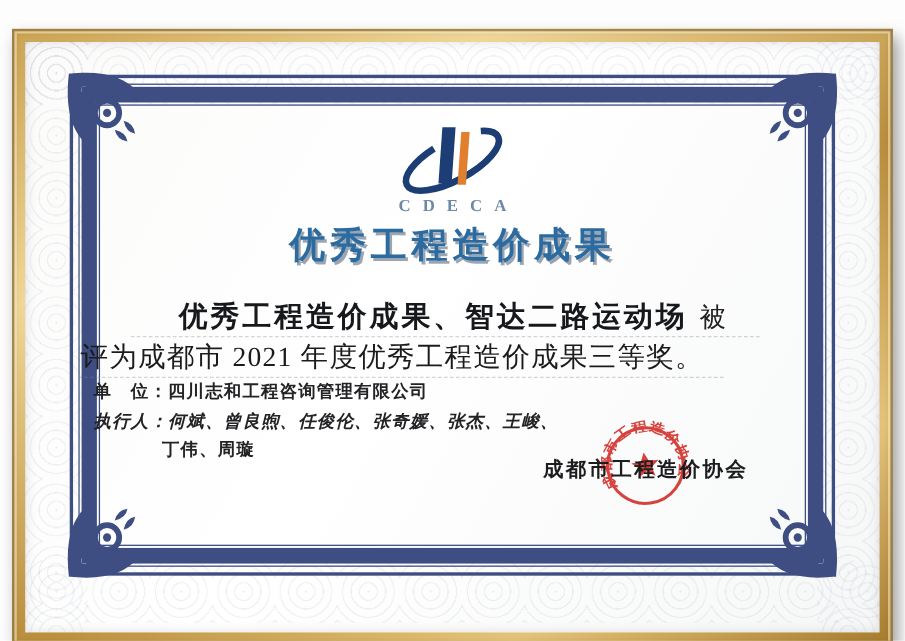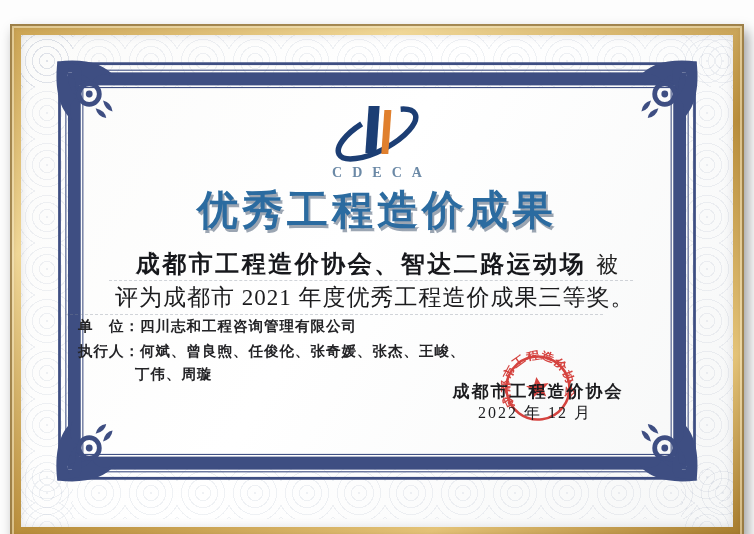--- a/index.html
+++ b/index.html
@@ -43,40 +43,40 @@
   
   .content{position:absolute;inset:0;color:var(--ink,#1d1d20);}
   .abs{position:absolute;}
   .centered{left:0;right:0;text-align:center;}
 
   .logo-mark{left:50%;transform:translateX(-50%);top:66px;}
   .logo-acronym{top:130px;font-family:"Liberation Serif","DejaVu Serif",serif;
     font-size:14px;font-weight:700;letter-spacing:10px;padding-left:10px;
     color:var(--cdeca-gray,#6b89a6);}
 
-  .cert-title{top:154px;font-size:41px;font-weight:900;letter-spacing:4px;line-height:1.05;
+  .cert-title{top:154px;font-size:30px;font-weight:900;letter-spacing:4px;line-height:1.05;
     color:var(--title-blue,#2b6ba0);
     text-shadow:2px 3px 0 rgba(18,44,74,.42);}
 
   .line1{top:213px;font-size:24px;}
   .line1 .project{font-family:"Liberation Serif","DejaVu Serif",serif;font-weight:900;
     letter-spacing:2.5px;color:#17181c;}
   .line1 .suffix{font-family:"Liberation Serif","DejaVu Serif",serif;font-weight:400;
     font-size:22px;margin-left:10px;color:#222;}
 
   .line2{top:247px;left:46px;font-family:"Liberation Serif","DejaVu Serif",serif;
-    font-size:23px;letter-spacing:1px;color:#1b1b1d;margin-left:48px;}
+    font-size:23px;letter-spacing:1px;color:#1b1b1d;}
 
   .rule{border-bottom:1px dashed rgba(125,135,150,.35);height:0;}
   .rule1{top:245px;left:88px;right:100px;}
   .rule2{top:279px;left:44px;right:130px;}
 
   .field{font-size:14.5px;font-weight:700;letter-spacing:1px;color:#232326;}
   .unit-line{top:282px;left:57px;text-align:center;}
-  .exec-line1{top:307px;left:57px;}
+  .exec-line1{top:307px;left:57px;font-style:italic;}
   .exec-line2{top:330px;left:114px;text-align:center;}
 
   .issuer-name{top:345px;left:517px;transform:translateX(-50%);white-space:nowrap;
     font-family:"Liberation Serif","DejaVu Serif",serif;font-size:17px;font-weight:700;
     letter-spacing:2px;color:#1c1c1f;z-index:3;}
   .issue-date{top:368px;left:514px;transform:translateX(-50%);white-space:nowrap;
     font-family:"Liberation Serif","DejaVu Serif",serif;font-size:16px;letter-spacing:2px;
     color:#1c1c1f;z-index:3;}
 
   .seal{left:475px;top:312px;width:84px;height:84px;z-index:2;opacity:.92;
@@ -147,21 +147,21 @@
           <svg class="abs logo-mark" width="104" height="62" viewBox="0 0 104 62">
             <ellipse cx="52" cy="33" rx="43" ry="16.5" fill="none" stroke="var(--logo-navy,#1c3e74)" stroke-width="5.5" stroke-dasharray="168 42" stroke-dashoffset="30" transform="rotate(-28 52 33)"></ellipse>
             <rect x="44" y="5" width="11" height="47" fill="var(--logo-navy,#1c3e74)" transform="skewX(-4)"></rect>
             <rect x="60" y="9" width="7" height="44" fill="var(--logo-orange,#e0802e)" transform="skewX(-4)"></rect>
           </svg>
           <div class="abs centered logo-acronym">CDECA</div>
 
           <div class="abs centered cert-title">优秀工程造价成果</div>
 
           <div class="abs centered line1">
-            <span class="project">成都市工程造价协会、智达二路运动场</span><span class="suffix">被</span>
+            <span class="project">优秀工程造价成果、智达二路运动场</span><span class="suffix">被</span>
           </div>
           <div class="abs rule rule1"></div>
           <div class="abs line2">评为成都市 2021 年度优秀工程造价成果三等奖。</div>
           <div class="abs rule rule2"></div>
 
           <div class="abs field unit-line"><span>单　位：</span><span>四川志和工程咨询管理有限公司</span></div>
 
           <div class="abs field exec-line1"><span>执行人：</span><span>何斌、曾良煦、任俊伦、张奇媛、张杰、王峻、</span></div>
 
           <div class="abs field exec-line2">丁伟、周璇</div>
@@ -169,19 +169,18 @@
           <svg class="abs seal" viewBox="0 0 84 84">
             <circle class="ring" cx="42" cy="41" r="31.5"></circle>
             <path id="sealArc" d="M 16.9 55.5 A 29 29 0 1 1 67.1 55.5" fill="none"></path>
             <text class="arc-text" textLength="120" lengthAdjust="spacingAndGlyphs">
               <textPath href="#sealArc">成都市工程造价协会</textPath>
             </text>
             <path class="star" d="M42 30 L45.4 37.4 L53.5 37.6 L47.1 42.8 L49.2 50.6 L42 46 L34.8 50.6 L36.9 42.8 L30.5 37.6 L38.6 37.4 Z"></path>
           </svg>
 
           <div class="abs issuer-name">成都市工程造价协会</div>
-          <div class="abs issue-date">2022 年 12 月</div>
 
         </div>
       </div>
     </div>
   </div>
 </div>
 
 </body></html>

